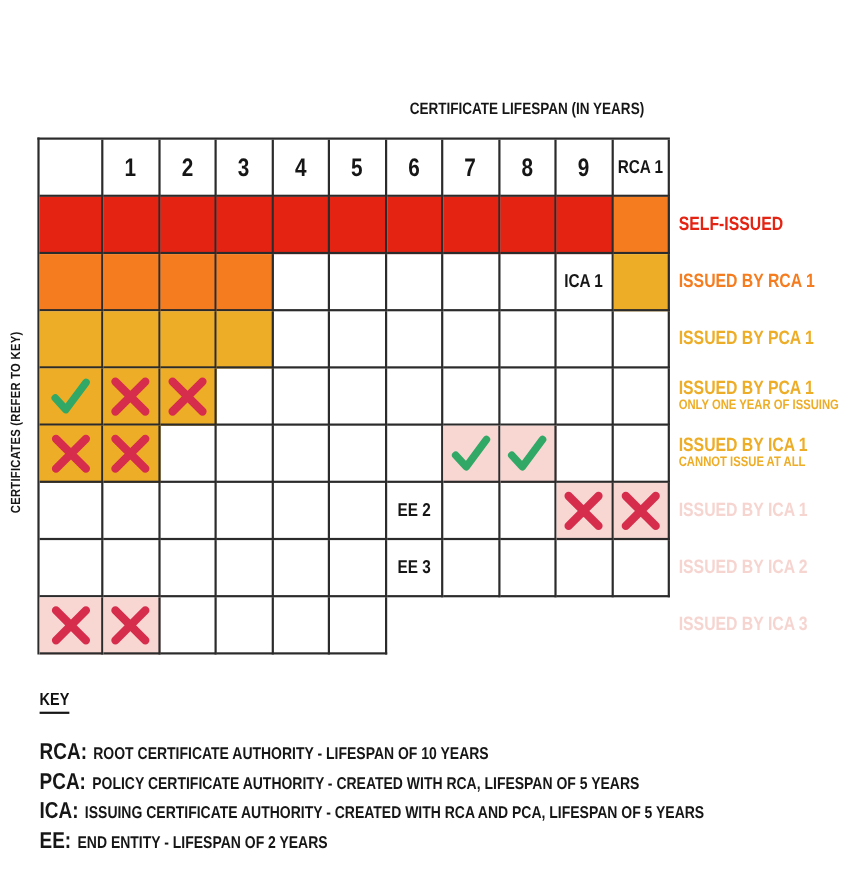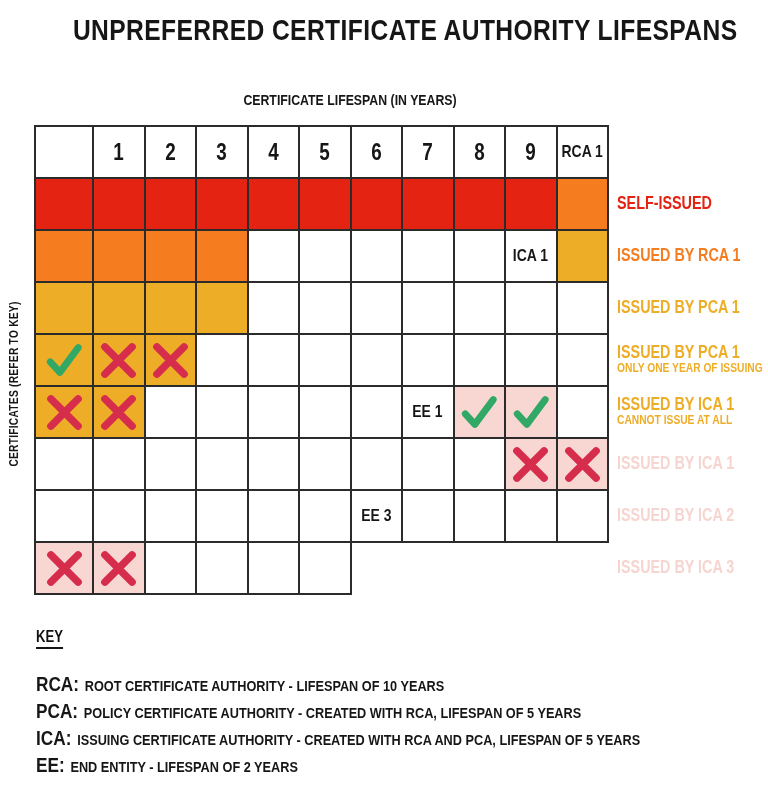--- a/index.html
+++ b/index.html
@@ -8,21 +8,21 @@
     font-family:"Liberation Sans","DejaVu Sans",sans-serif;
     color:#111;overflow:hidden;position:relative;
   }
   .page{position:absolute;inset:0;}
   .cond{display:inline-block;transform:scaleX(.82);transform-origin:center;white-space:nowrap;}
   .cond-l{display:inline-block;transform:scaleX(.82);transform-origin:left center;white-space:nowrap;}
 
   .title{position:absolute;top:13px;left:0;width:768px;text-align:center;}
   .title .cond{font-size:30px;font-weight:bold;letter-spacing:.5px;color:#161616;}
 
-  .subtitle{position:absolute;top:91px;left:92px;width:517px;text-align:center;}
+  .subtitle{position:absolute;top:91px;left:92px;width:517px;text-align:right;}
   .subtitle .cond{font-size:15px;font-weight:bold;color:#161616;}
 
   .y-axis{
     position:absolute;left:14px;top:384px;
     transform:translate(-50%,-50%) rotate(-90deg) scaleX(.85);
     white-space:nowrap;font-size:12px;font-weight:bold;color:#161616;letter-spacing:.3px;
   }
 
   .grid{
     position:absolute;left:34px;top:125px;
@@ -58,23 +58,20 @@
     transform:scaleX(.82);transform-origin:left center;
   }
   .key-abbr{font-size:21px;font-weight:bold;margin-right:7px;color:#161616;}
   .key-text{font-size:15.5px;font-weight:bold;color:#161616;}
 </style>
 </head>
 <body>
 
 <div class="page">
 
-  <div class="title">
-    <span class="cond">UNPREFERRED CERTIFICATE AUTHORITY LIFESPANS</span>
-  </div>
 
   <div class="subtitle">
     <span class="cond">CERTIFICATE LIFESPAN (IN YEARS)</span>
   </div>
 
   <div class="y-axis">CERTIFICATES (REFER TO KEY)</div>
 
   <div class="grid" id="grid">
       <div class="cell header"></div>
       <div class="cell header">
@@ -173,41 +170,41 @@
       <div class="cell" style="background: rgb(238, 173, 39);">
         <svg width="45" height="45" viewBox="0 0 48 48">
           <path d="M9.5 9.5 L38.5 38.5 M38.5 9.5 L9.5 38.5" fill="none" stroke="#d72d4d" stroke-width="8" stroke-linecap="round"></path>
         </svg>
       </div>
       <div class="cell"></div>
       <div class="cell"></div>
       <div class="cell"></div>
       <div class="cell"></div>
       <div class="cell"></div>
-      <div class="cell rowlabel">
-        <span class="cond">EE 1</span>
-      </div>
       <div class="cell" style="background: rgb(248, 215, 211);">
         <svg width="44" height="44" viewBox="0 0 48 48">
           <path d="M9 26 L19.5 37.5 L39.5 10.5" fill="none" stroke="#31a865" stroke-width="7.5" stroke-linecap="round" stroke-linejoin="round"></path>
         </svg>
       </div>
       <div class="cell" style="background: rgb(248, 215, 211);">
         <svg width="44" height="44" viewBox="0 0 48 48">
           <path d="M9 26 L19.5 37.5 L39.5 10.5" fill="none" stroke="#31a865" stroke-width="7.5" stroke-linecap="round" stroke-linejoin="round"></path>
         </svg>
       </div>
       <div class="cell"></div>
       <div class="cell"></div>
       <div class="cell"></div>
       <div class="cell"></div>
       <div class="cell"></div>
       <div class="cell"></div>
       <div class="cell"></div>
       <div class="cell"></div>
+      <div class="cell rowlabel">
+        <span class="cond">EE 2</span>
+      </div>
       <div class="cell"></div>
       <div class="cell"></div>
       <div class="cell" style="background: rgb(248, 215, 211);">
         <svg width="45" height="45" viewBox="0 0 48 48">
           <path d="M9.5 9.5 L38.5 38.5 M38.5 9.5 L9.5 38.5" fill="none" stroke="#d72d4d" stroke-width="8" stroke-linecap="round"></path>
         </svg>
       </div>
       <div class="cell" style="background: rgb(248, 215, 211);">
         <svg width="45" height="45" viewBox="0 0 48 48">
           <path d="M9.5 9.5 L38.5 38.5 M38.5 9.5 L9.5 38.5" fill="none" stroke="#d72d4d" stroke-width="8" stroke-linecap="round"></path>

